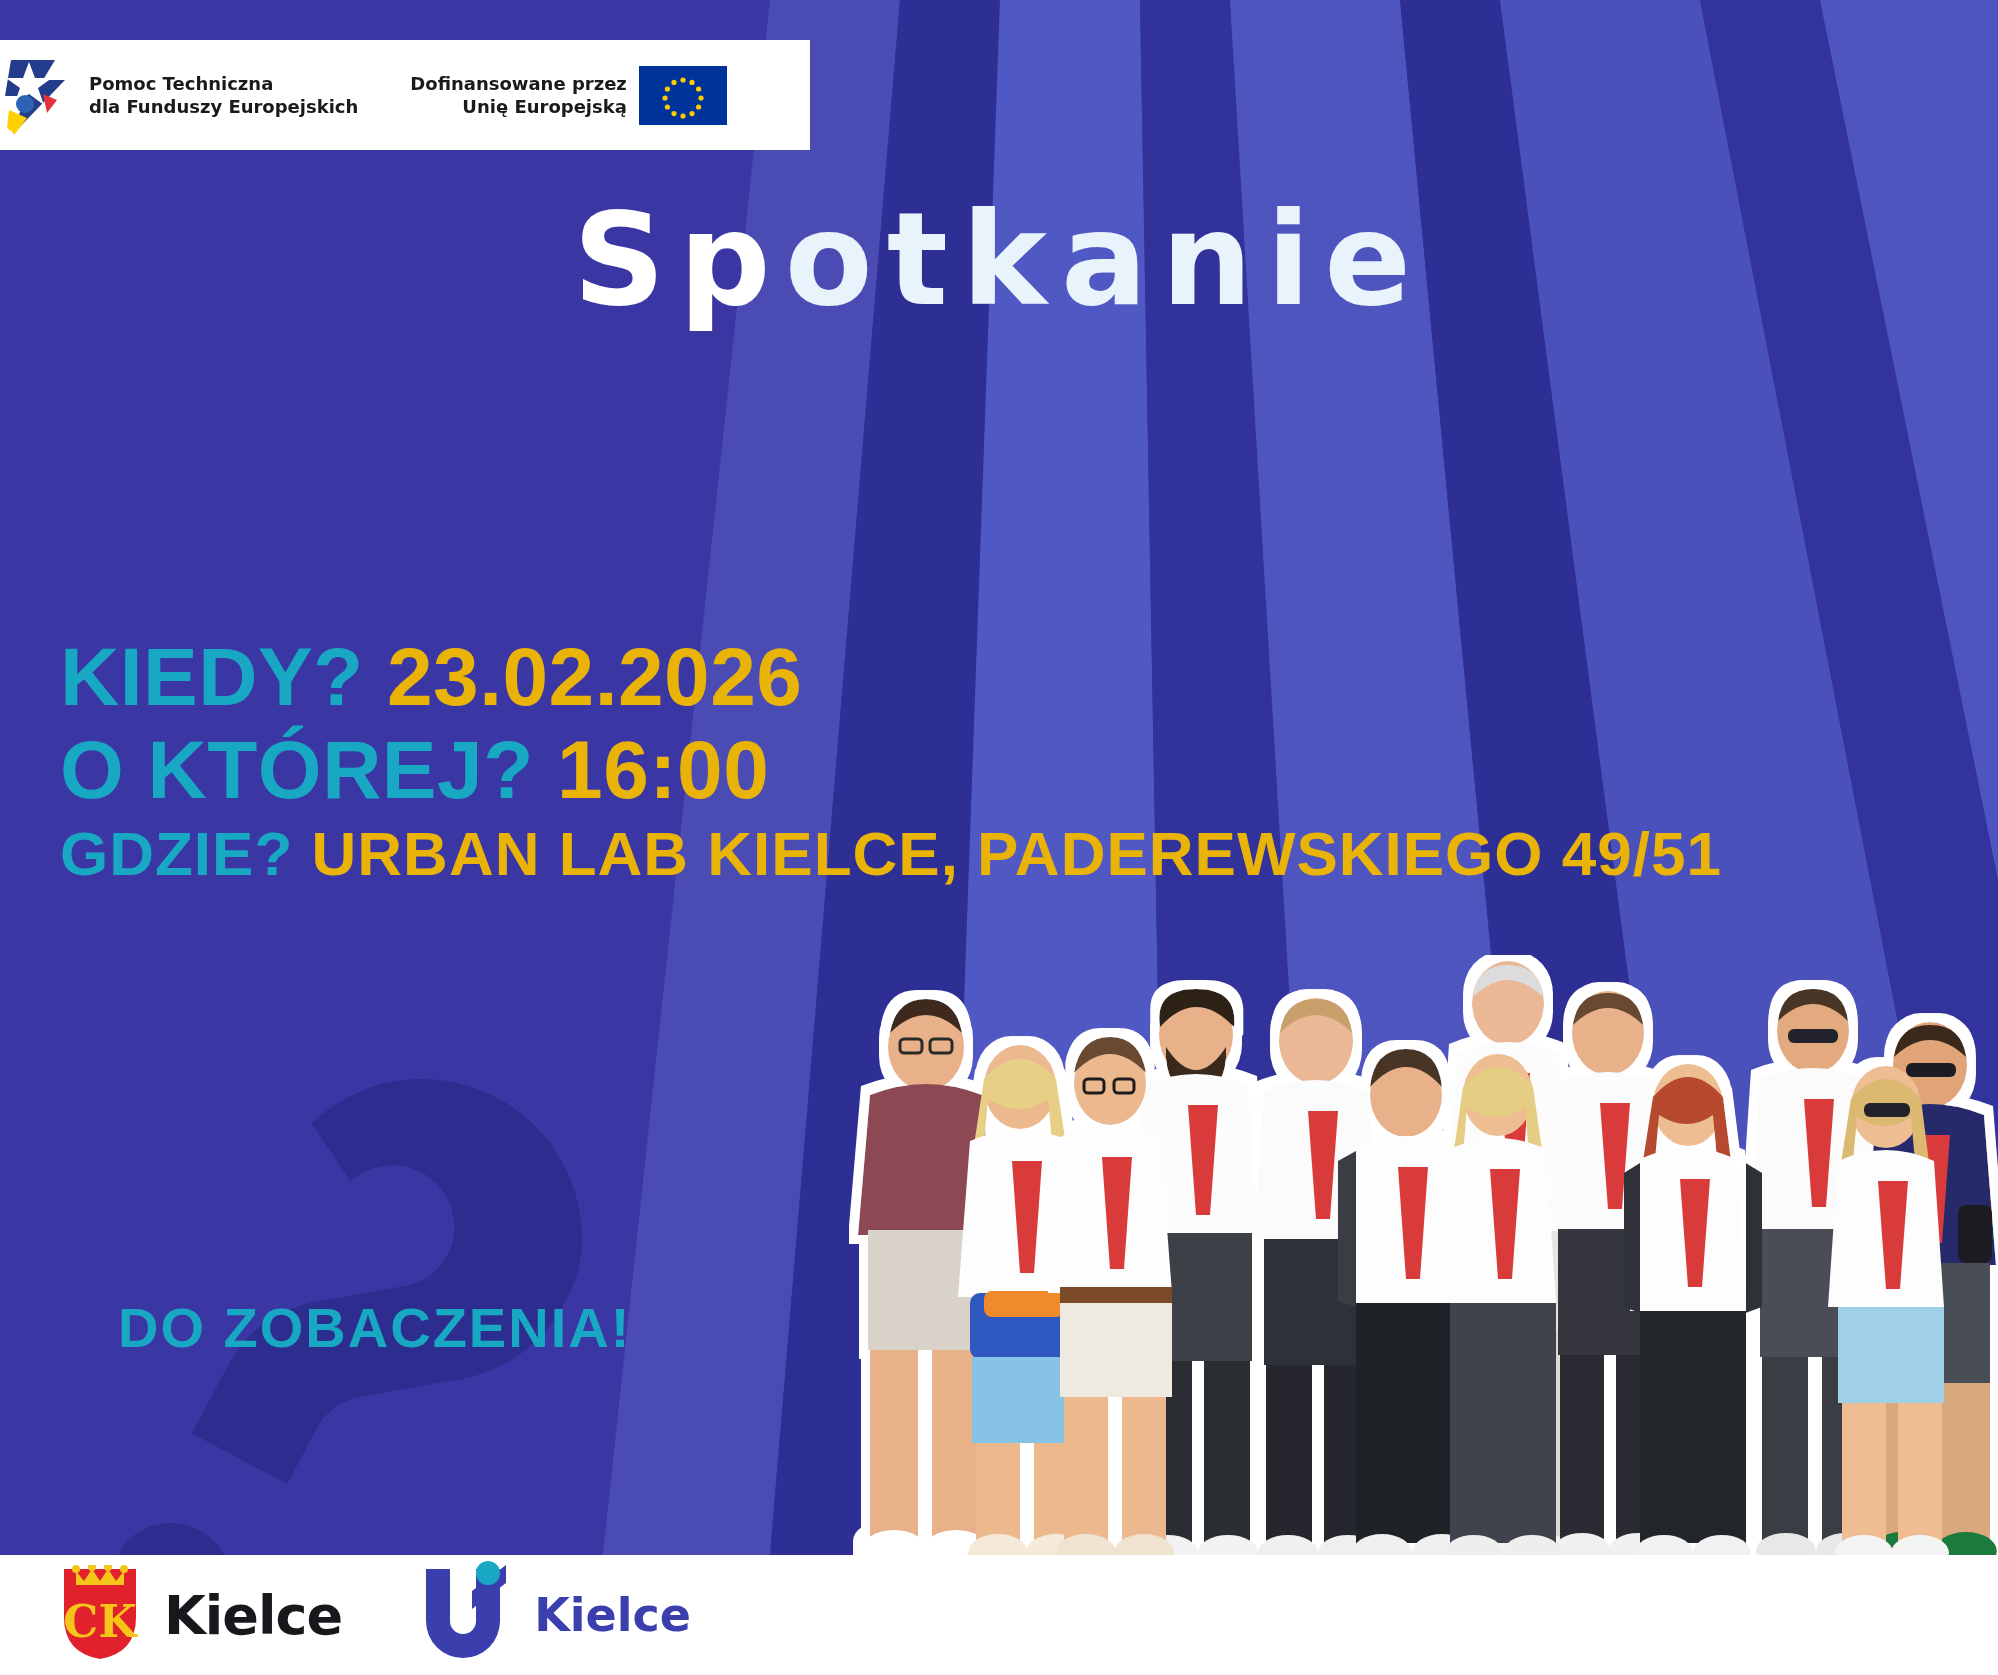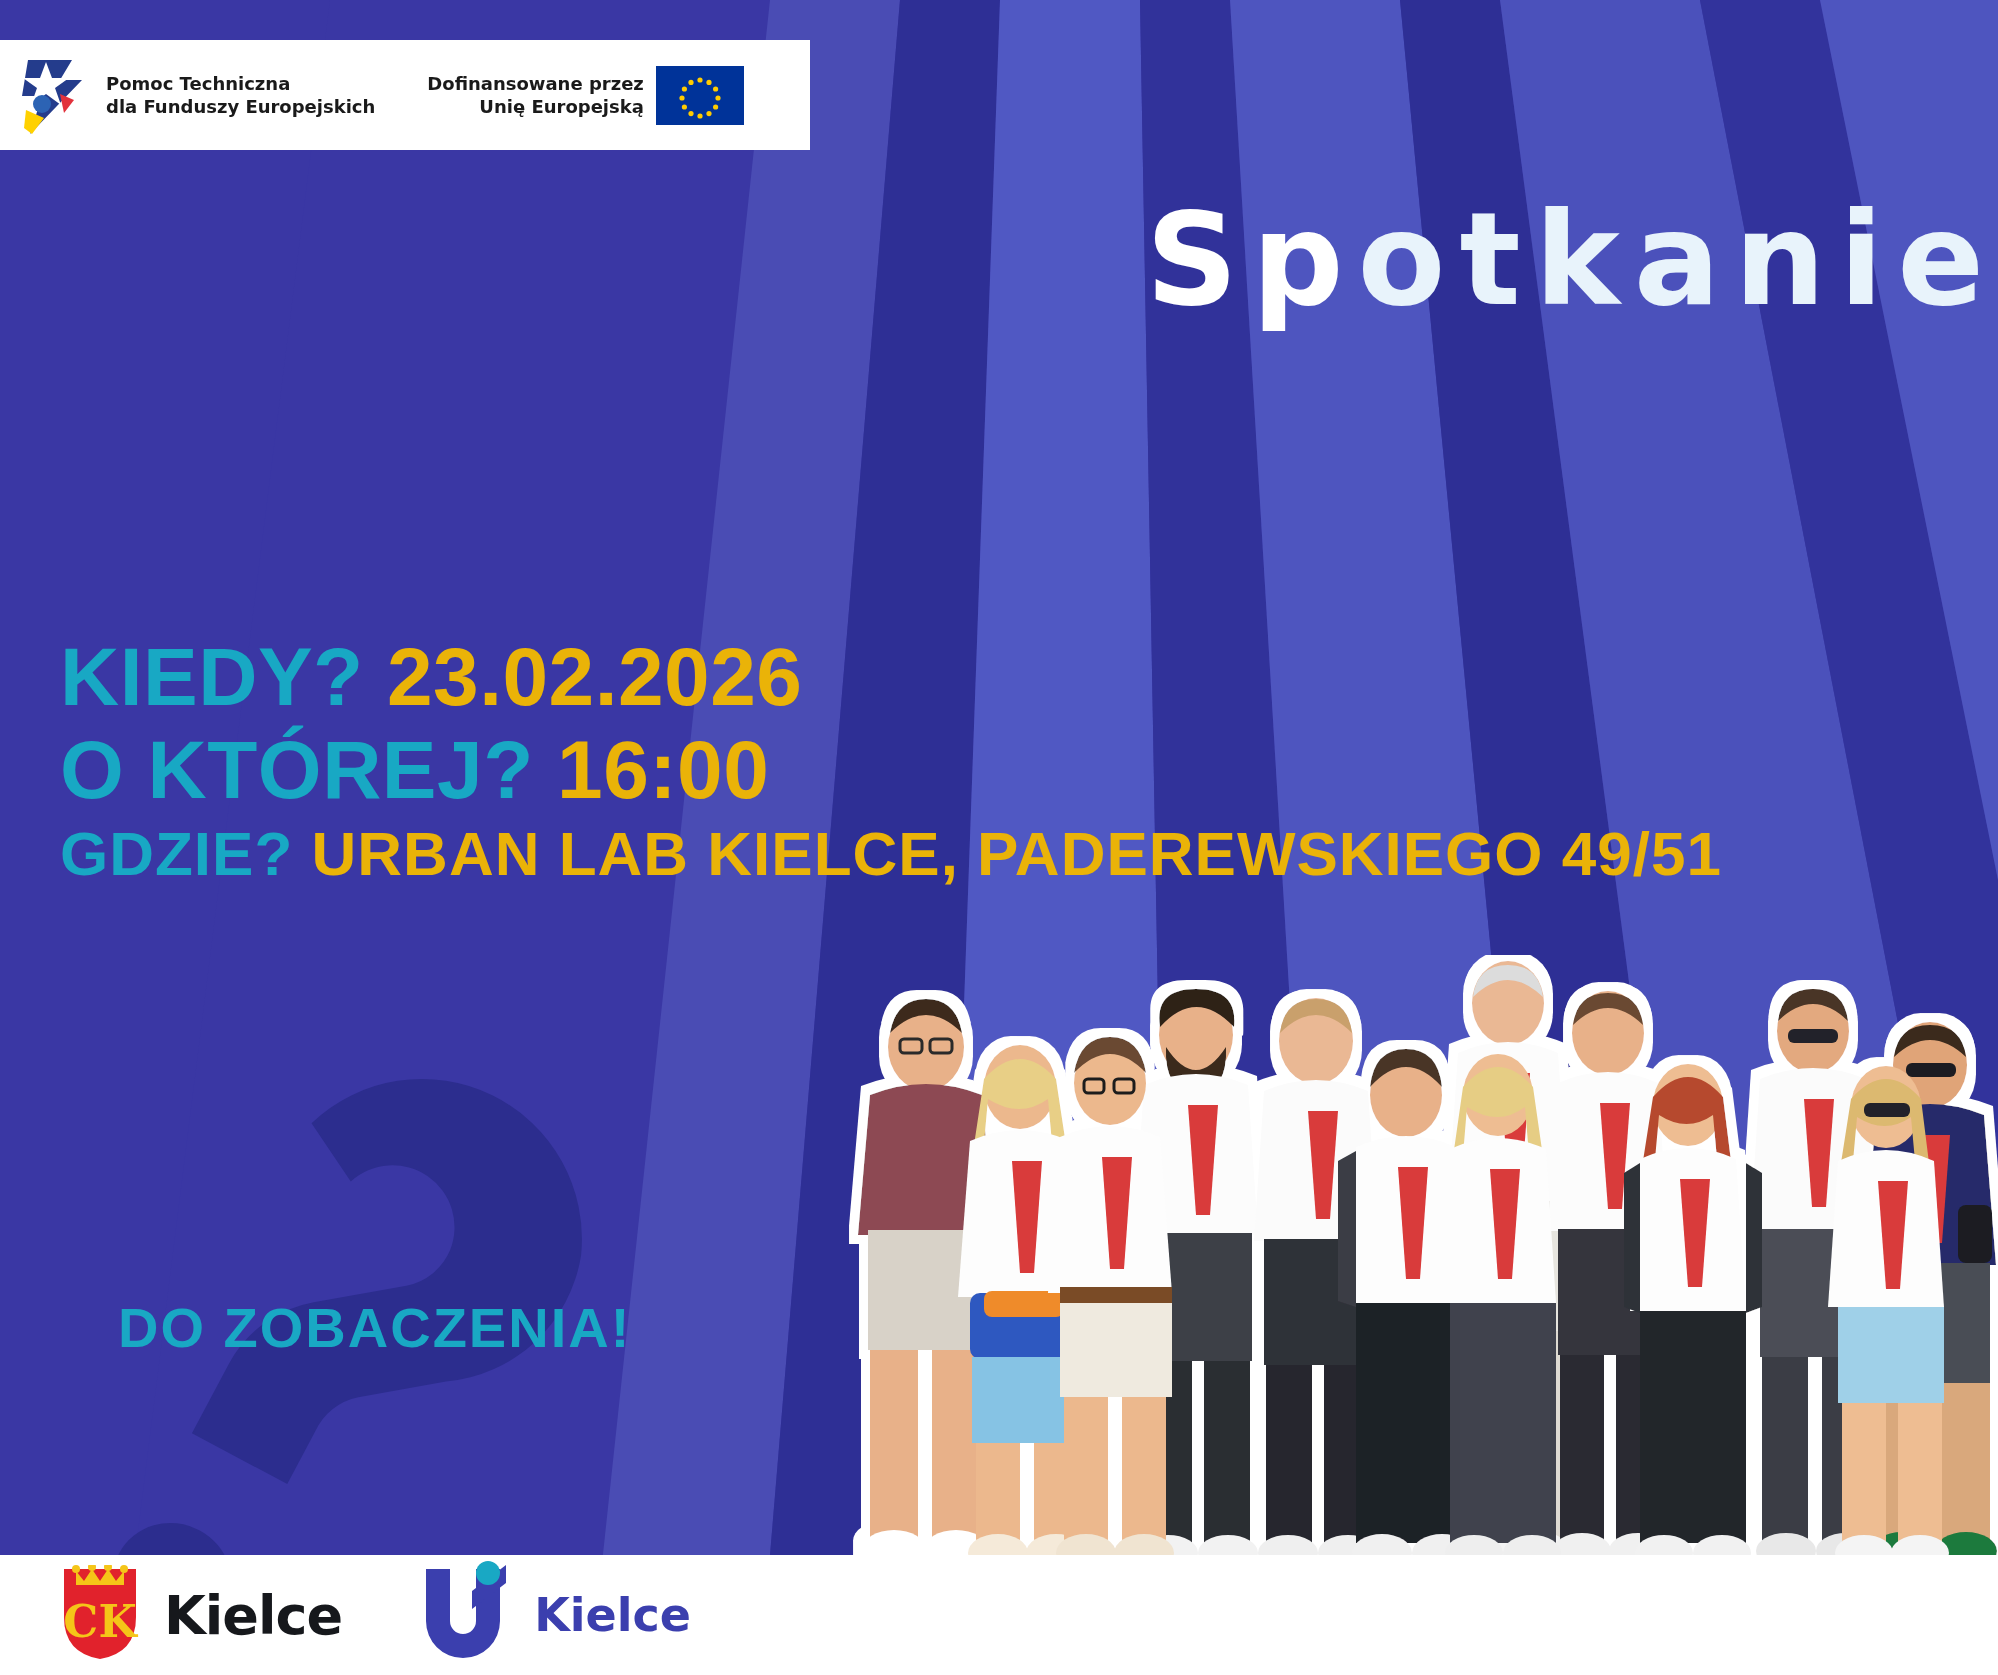--- a/index.html
+++ b/index.html
@@ -43,21 +43,21 @@
   .funding-bar {
     position: absolute;
     left: 0;
     top: 40px;
     width: 810px;
     height: 110px;
     background: #ffffff;
     display: flex;
     align-items: flex-start;
     z-index: 6;
-    padding-left: 20px;
+    padding-left: 3px;
     box-sizing: border-box;
   }
   .fund-item {
     display: flex;
     align-items: center;
     gap: 12px;
     height: 100%;
   }
   .fund-text {
     font-size: 18px;
@@ -81,21 +81,21 @@
   .fund-sep { width: 26px; }
 
   
   .content { position: absolute; inset: 0; z-index: 4; }
 
   .title-main {
     position: absolute;
     top: 196px;
     left: 0;
     width: 100%;
-    text-align: right;
+    text-align: center;
     font-size: 128px;
     font-weight: 700;
     letter-spacing: 14px;
     color: #e8f3fb;
     font-family: "DejaVu Sans", sans-serif;
     line-height: 1;
   }
   .title-main .lead { color: #ffffff; }
 
   .subtitle {

